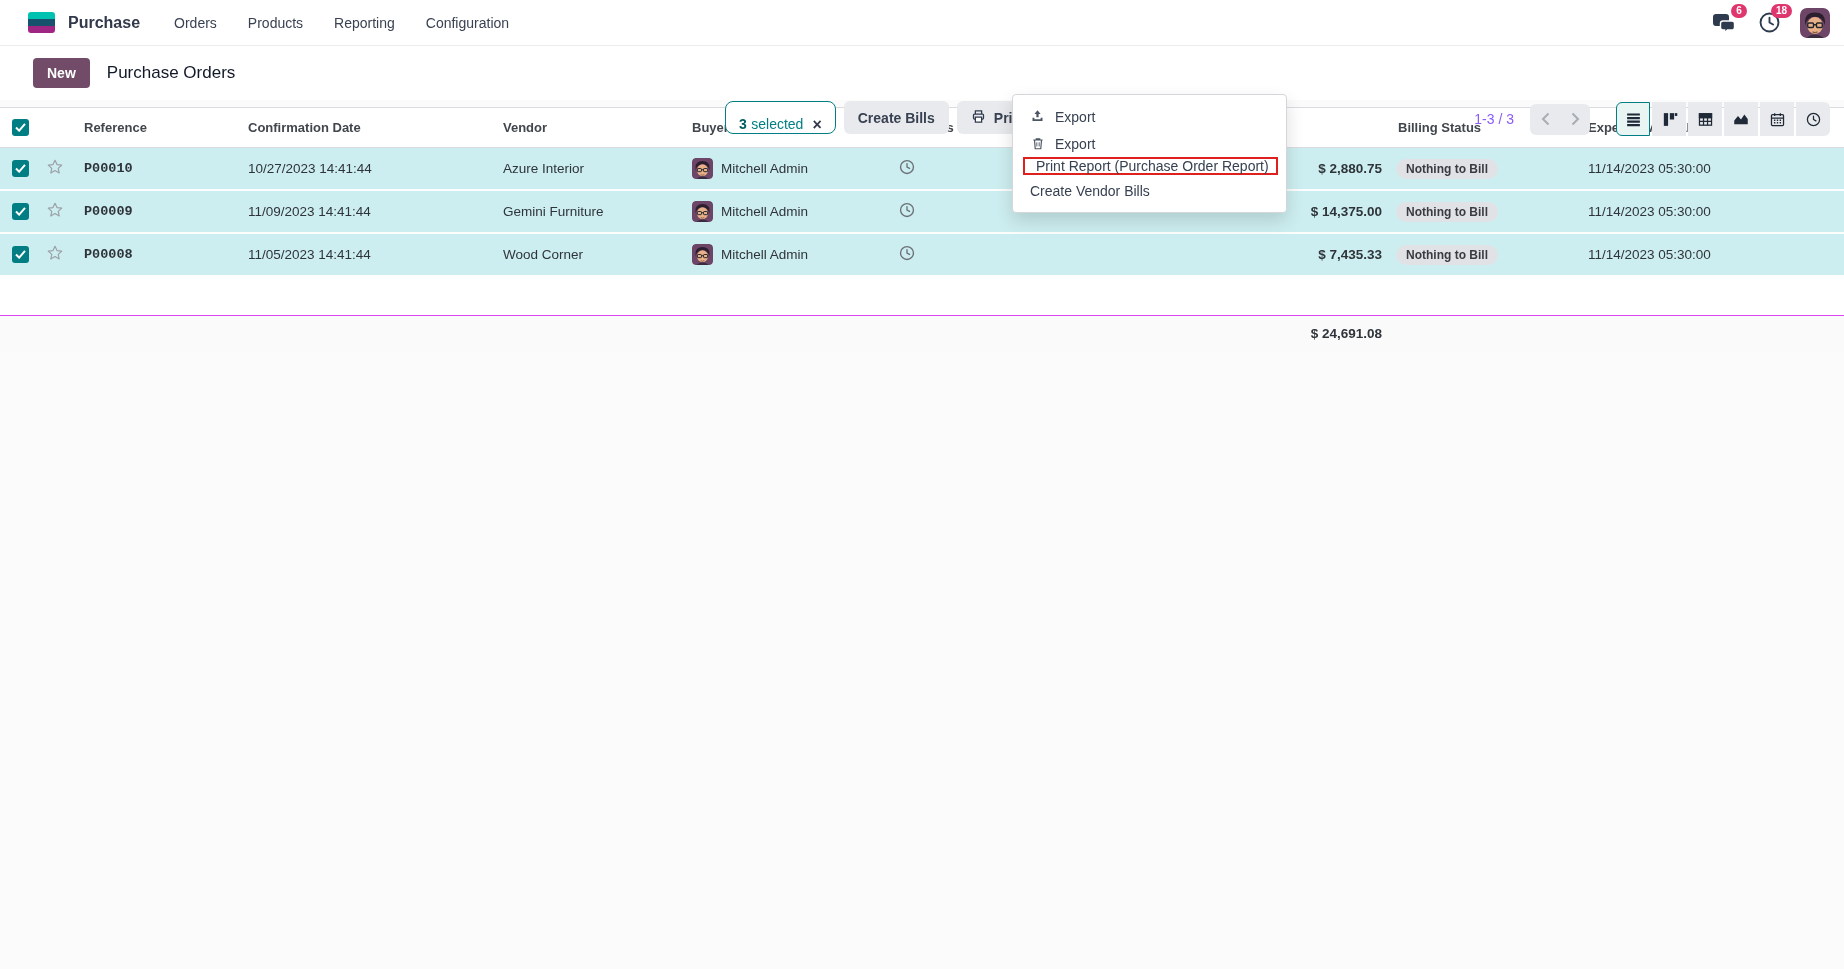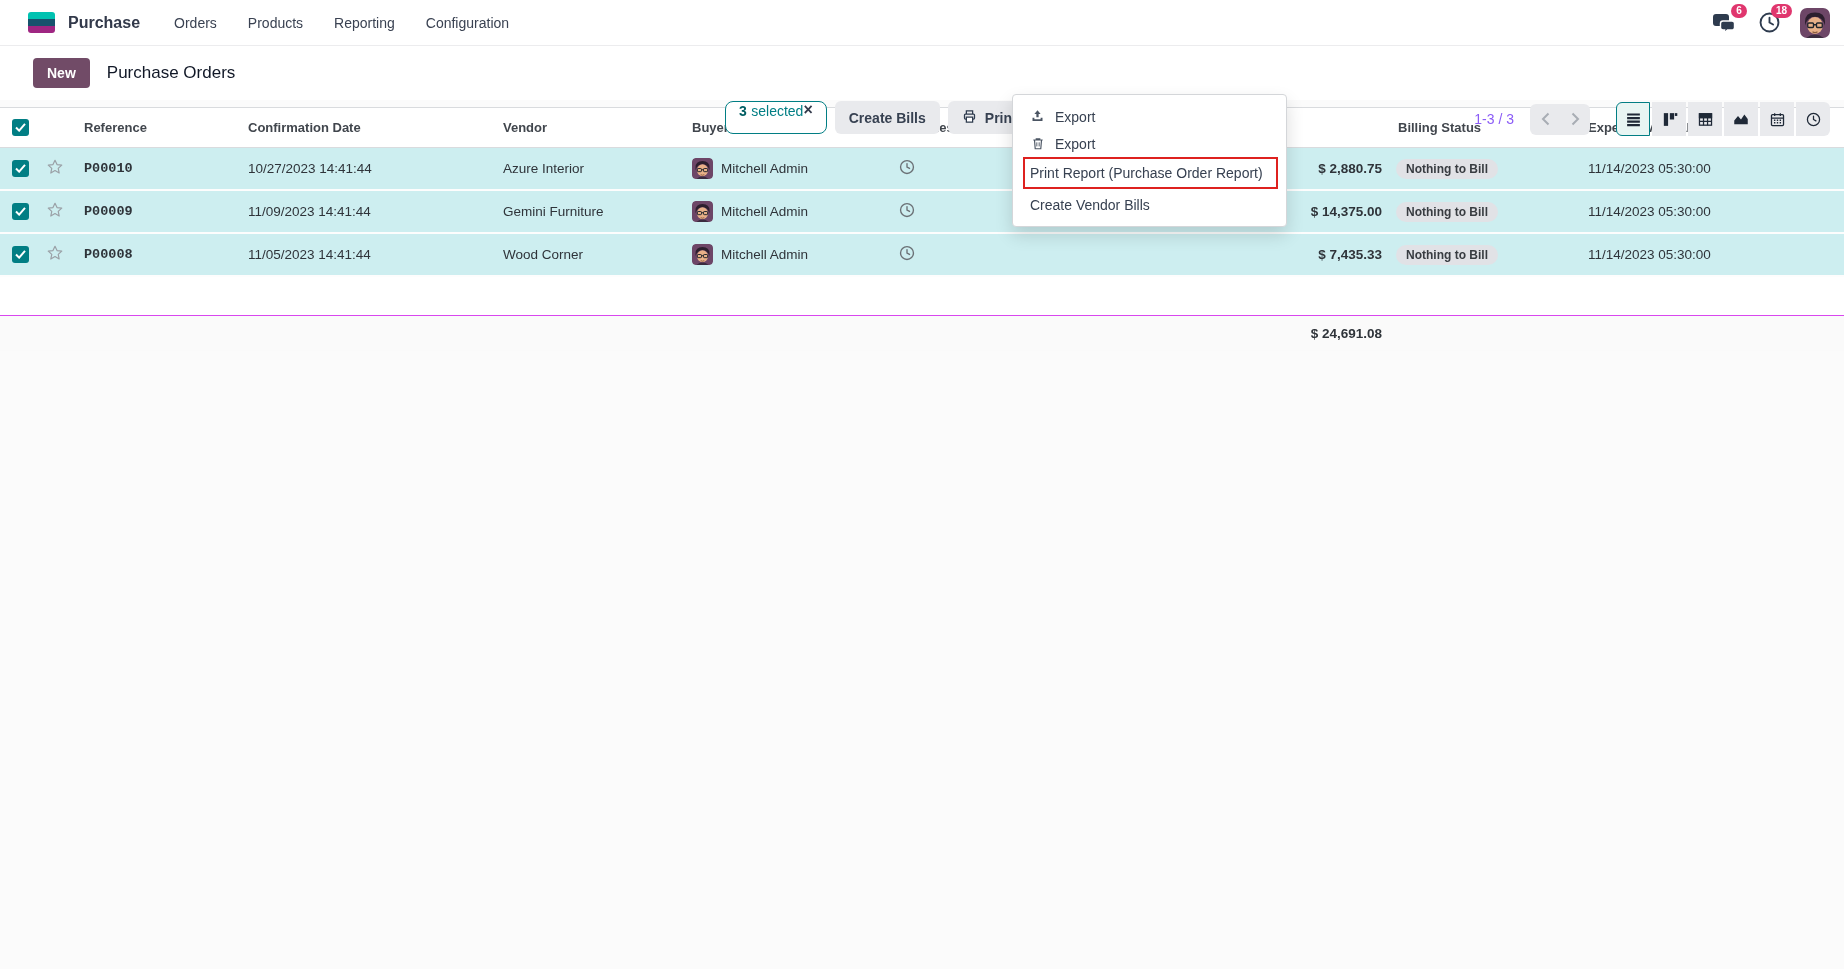--- a/index.html
+++ b/index.html
@@ -18,21 +18,21 @@
   .tray-icon { position:relative; width:28px; height:28px; display:flex; align-items:center; justify-content:center; cursor:pointer; }
   .badge { position:absolute; top:-5px; right:-9px; background:#e0366e; color:#fff; font-size:10px; font-weight:700; border-radius:9px; padding:2px 5px; line-height:1; min-width:16px; text-align:center; }
   .avatar-top { width:30px; height:30px; border-radius:7px; overflow:hidden; cursor:pointer; }
 
   
   .control-panel { height:54px; background:#fff; position:relative; }
   .cp-left { display:flex; align-items:center; height:100%; padding-left:33px; }
   .btn-new { background:#714b67; color:#fff; font-size:14px; font-weight:600; padding:7px 14px; border:none; border-radius:4px; cursor:pointer; }
   .view-title { font-size:17px; color:#111827; margin-left:17px; }
   .cp-center { position:absolute; left:725px; top:55px; height:33px; display:flex; gap:8px; align-items:stretch; }
-  .sel-chip { display:flex; align-items:flex-start; background:#fff; border:1px solid #017e84; border-radius:8px; padding:0 13px; }
+  .sel-chip { display:flex; align-items:flex-end; gap:9px; background:#fff; border:1px solid #017e84; border-radius:8px; padding:0 13px; }
   .sel-count { font-size:14px; font-weight:700; color:#015d62; }
   .sel-label { font-size:14px; color:#017e84; }
   .sel-close { font-size:16px; font-weight:700; color:#32394a; cursor:pointer; line-height:1; }
   .btn-gray { background:#e9eaed; border:none; border-radius:6px; font-size:14px; font-weight:600; color:#374151; padding:0 14px; cursor:pointer; display:flex; align-items:center; gap:8px; font-family:inherit; }
   .btn-actions { background:#fff; border:1px solid #017e84; border-radius:6px; font-size:14px; font-weight:600; color:#374151; padding:0 13px; cursor:pointer; display:flex; align-items:center; gap:7px; font-family:inherit; }
   .gear-glyph { font-size:15px; color:#2e3b4e; }
   .cp-right { position:absolute; right:14px; top:56px; display:flex; align-items:center; }
   .pager-text { font-size:14px; color:#8b5cf6; margin-right:16px; }
   .pager-arrows { background:#e9eaed; border-radius:6px; height:31px; display:flex; overflow:hidden; }
   .pager-btn { width:30px; display:flex; align-items:center; justify-content:center; cursor:pointer; }
@@ -55,21 +55,21 @@
   .avatar-sm { width:21px; height:21px; border-radius:4px; overflow:hidden; flex:none; }
   .status-badge { display:inline-block; background:#e1e2e6; border-radius:11px; padding:4px 10px; font-size:12px; font-weight:700; color:#383c41; line-height:1; }
   .empty-row { height:38px; background:#fff; }
   .total-row { height:36px; background:#fafafa; border-top:1px solid #d946ef; display:flex; align-items:center; }
   .total-amount { width:1382px; text-align:right; font-size:13.5px; font-weight:700; color:#2f343a; }
 
   
   .dropdown { position:absolute; left:1012px; top:94px; width:275px; background:#fff; border:1px solid #d4d6d9; border-radius:4px; box-shadow:0 8px 18px rgba(0,0,0,.14); padding:8px 0; z-index:30; }
   .menu-item { height:27px; display:flex; align-items:center; padding-left:17px; font-size:14px; color:#374151; cursor:pointer; }
   .menu-item .mi-icon { width:15px; margin-right:10px; display:flex; align-items:center; justify-content:center; }
-  .menu-item.highlighted { margin:0 8px 2px 10px; border:2px solid #de211f; padding-left:5px; height:32px; }
+  .menu-item.highlighted { margin:0 8px 2px 10px; border:2px solid #de211f; padding-left:11px; height:18px; }
   .hidden-defs { position:absolute; width:0; height:0; overflow:hidden; }
 </style>
 </head>
 <body>
 
 <svg class="hidden-defs" aria-hidden="true">
   <defs>
     <g id="avatar-g">
       <rect x="0" y="0" width="24" height="24" rx="4" fill="#6d4667"></rect>
       <path d="M4 11 Q4 3.5 12 3.5 Q20 3.5 20 11 L20 14 Q18 7 12 7 Q6 7 4 14 Z" fill="#2c1f2e"></path>

